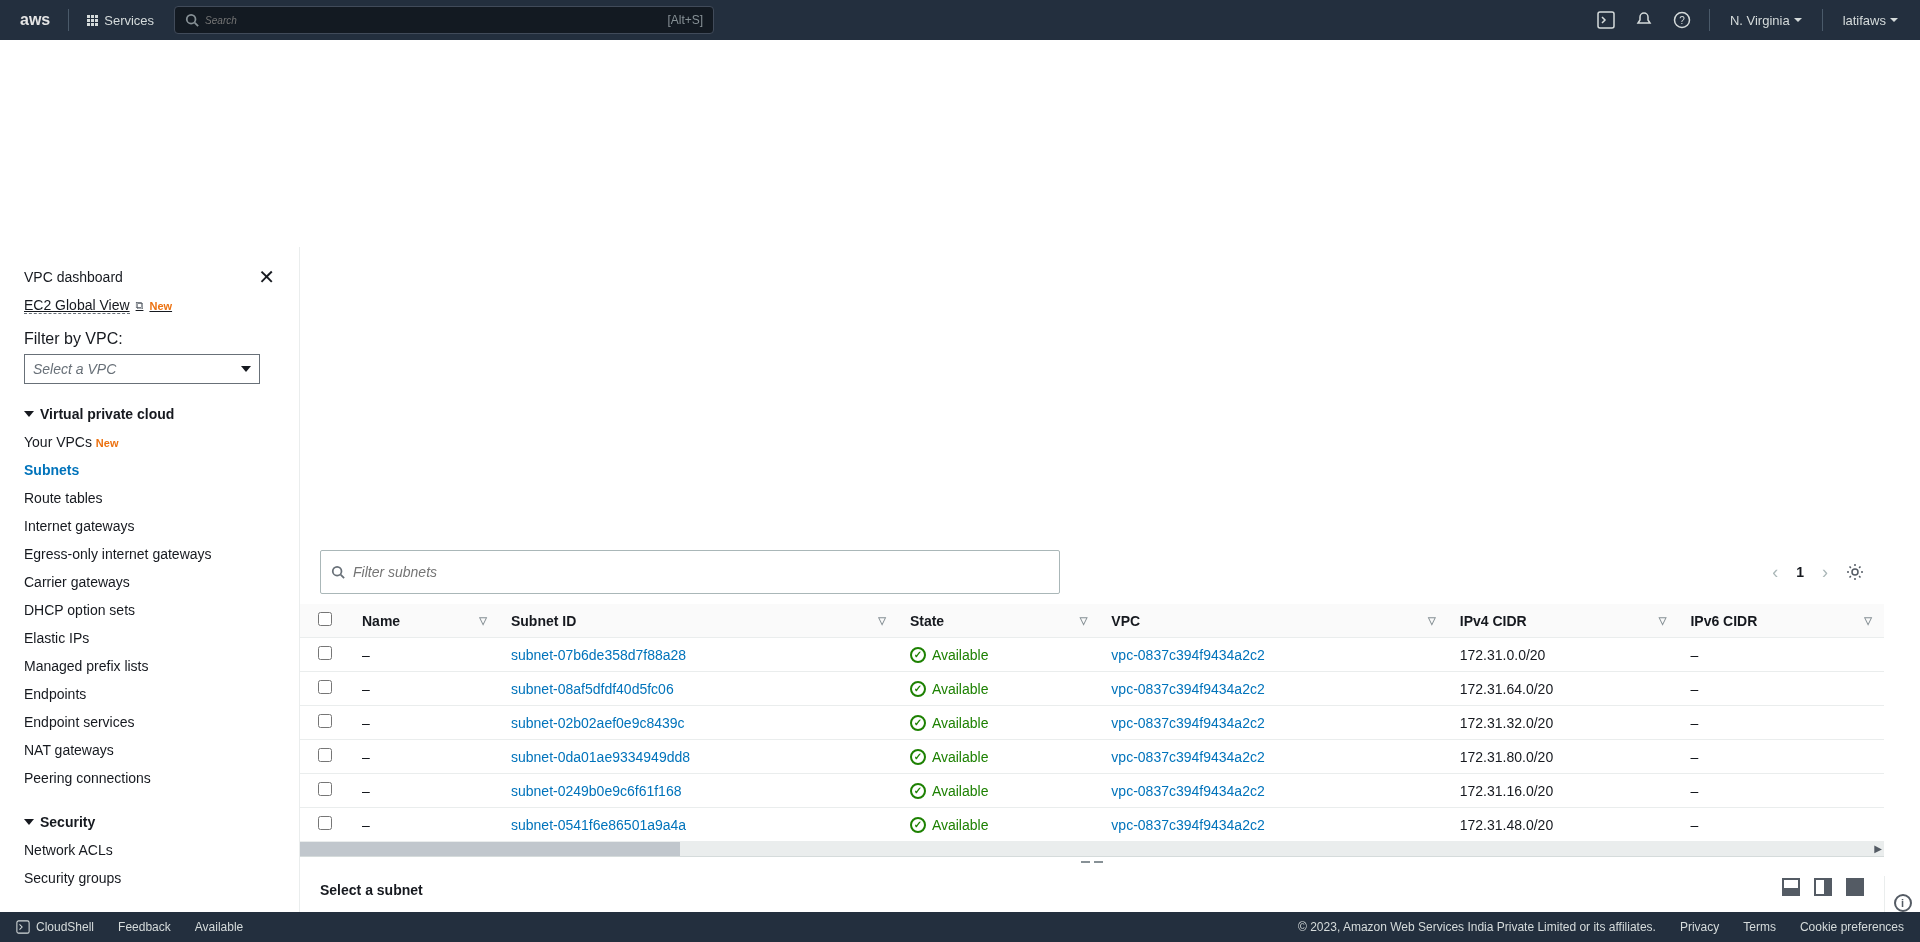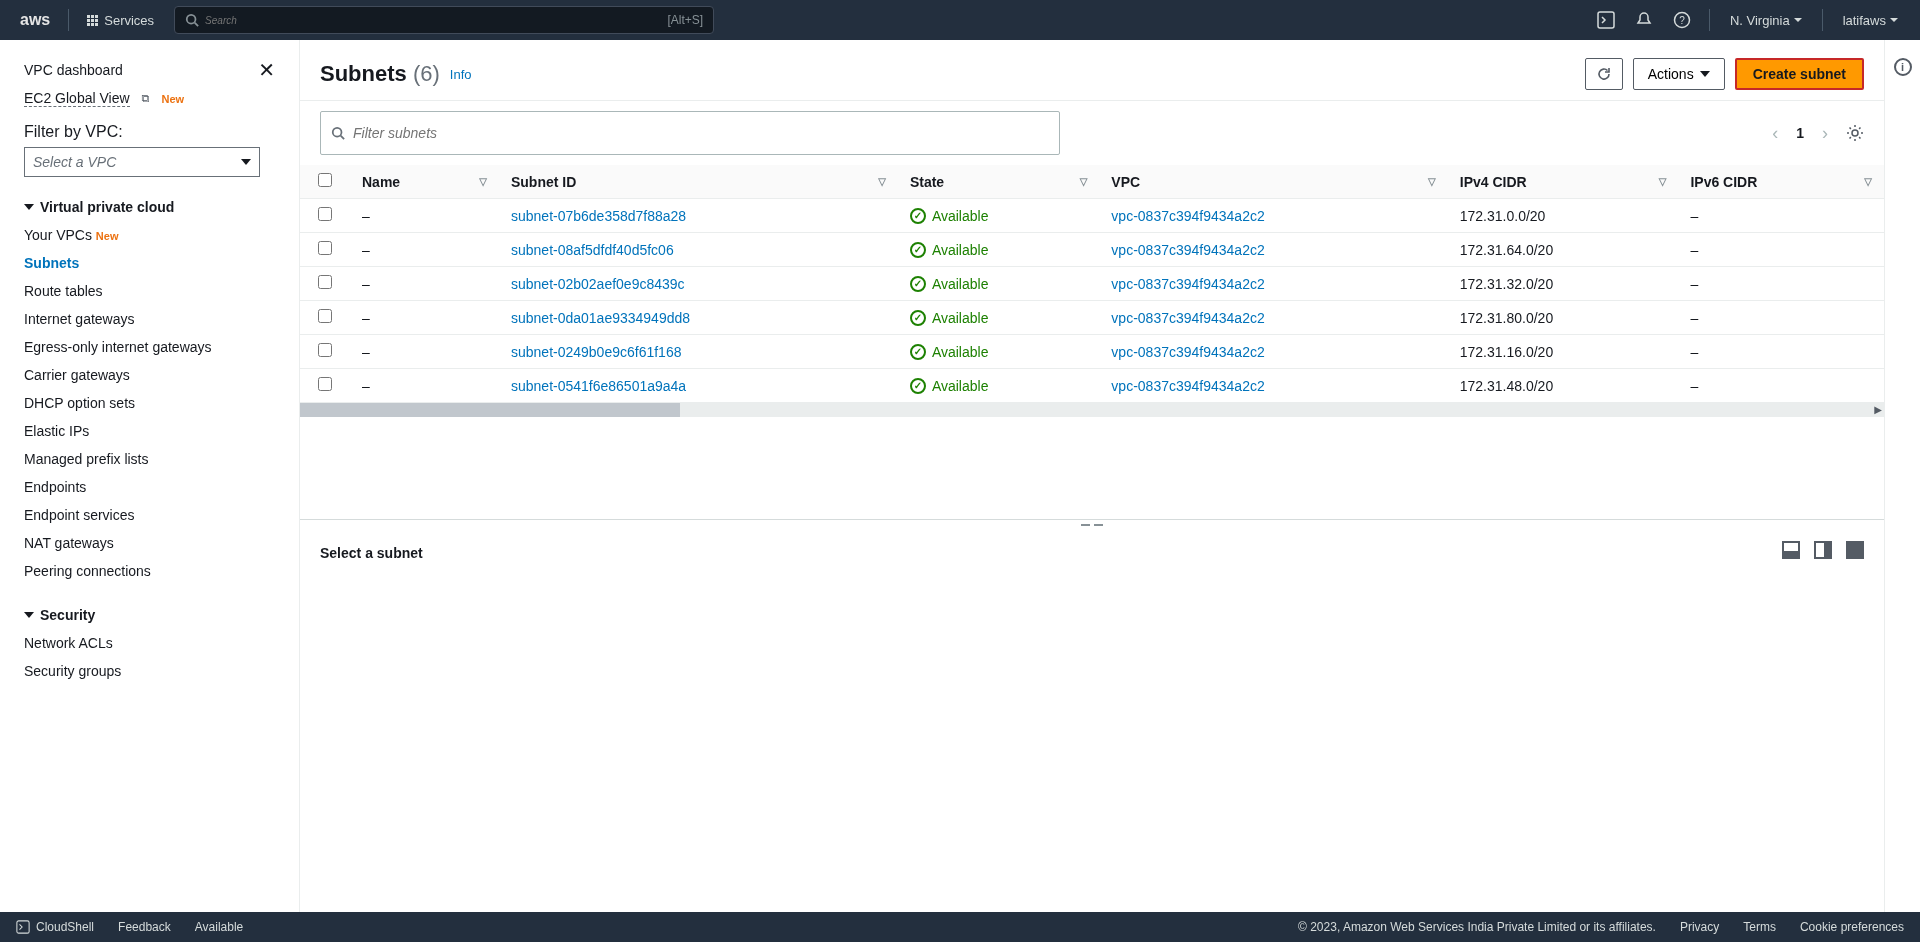--- a/index.html
+++ b/index.html
@@ -20,28 +20,28 @@
 .region, .account { padding: 4px 10px; cursor: pointer; font-size: 13px; display:flex; align-items:center; gap:4px;}
 .caret-down { width:0; height:0; border-left:4px solid transparent; border-right:4px solid transparent; border-top:4px solid #d5dbdb;}
 
 
 .footer { height: 30px; background: #232f3e; color: #d5dbdb; display: flex; align-items: center; padding: 0 16px; font-size: 12px; gap: 24px;}
 .footer .right { margin-left: auto; display: flex; gap: 24px; }
 .footer a { color: #d5dbdb; text-decoration: none; cursor:pointer;}
 .cloudshell-btn{display:flex;align-items:center;gap:6px;cursor:pointer;}
 
 
-.main { flex: 1; display: flex; overflow: hidden; position:relative;}
+.main { flex: 1; display: flex; overflow: hidden; position:relative;align-items:flex-end;}
 
 
 .sidebar { width: 300px; border-right: 1px solid #eaeded; padding: 16px 0 0 0; overflow-y: auto; background:#fff;}
 .sidebar-inner{padding:0 24px 20px 24px;}
 .side-top-row{display:flex; align-items:center; justify-content:space-between;}
 .side-link { display: block; padding: 6px 0; color: #16191f; cursor:pointer; font-size:14px;}
-.ec2-link{display:flex;align-items:center;gap:12px;}
+.ec2-link{display:flex;align-items:center;gap:6px;text-decoration:underline;}
 .new-badge { color: #ec7211; font-size: 11px; font-weight:700;}
 .underline-dotted{border-bottom:1px dashed #687078;}
 .filter-label{font-size:16px; margin-top:10px;}
 .vpc-select{margin-top:6px; width:236px; height:30px; border:1px solid #687078; background:#fff; display:flex; align-items:center; justify-content:space-between; padding:0 8px; color:#687078; font-style:italic; cursor:pointer;}
 .side-section-hdr{display:flex; align-items:center; gap:6px; font-weight:700; margin-top:22px; cursor:pointer;}
 .tri-down{width:0;height:0;border-left:5px solid transparent;border-right:5px solid transparent;border-top:6px solid #16191f;}
 .side-items{margin-top:6px;}
 .side-items .item{padding:6px 0 6px 0; cursor:pointer;}
 .side-items .item.active{color:#0073bb; font-weight:700;}
 .close-x{font-size:20px; cursor:pointer; color:#16191f;}
@@ -208,39 +208,20 @@
       </div>
       <div class="side-items" id="sec-items">
           <div class="item">Network ACLs</div>
           <div class="item">Security groups</div>
         </div>
     </div>
   </div>
 
   <div class="content">
 
-    <div class="content-header">
-      <span class="page-title">
-        <span>Subnets</span>
-        <span class="page-count">(6)</span>
-      </span>
-      <span class="info-link">Info</span>
-      <div class="hdr-actions">
-        <button class="btn refresh">
-          <svg class="refresh-icon" viewBox="0 0 16 16">
-              <path d="M13 8a5 5 0 1 1-1.5-3.5M13 2v4h-4" stroke="#545b64" stroke-width="1.6" fill="none"></path>
-            </svg>
-        </button>
-        <button class="btn">
-          <span>Actions</span>
-          <span class="tri-down"></span>
-        </button>
-        <button class="btn primary">Create subnet</button>
-      </div>
-    </div>
 
     <div class="filter-row">
       <div class="filter-box">
         <svg width="14" height="14" viewBox="0 0 16 16">
             <circle cx="7" cy="7" r="5" stroke="#687078" stroke-width="2" fill="none"></circle>
             <line x1="11" y1="11" x2="15" y2="15" stroke="#687078" stroke-width="2"></line>
           </svg>
         <input placeholder="Filter subnets" style="">
       </div>
       <div class="pager">

